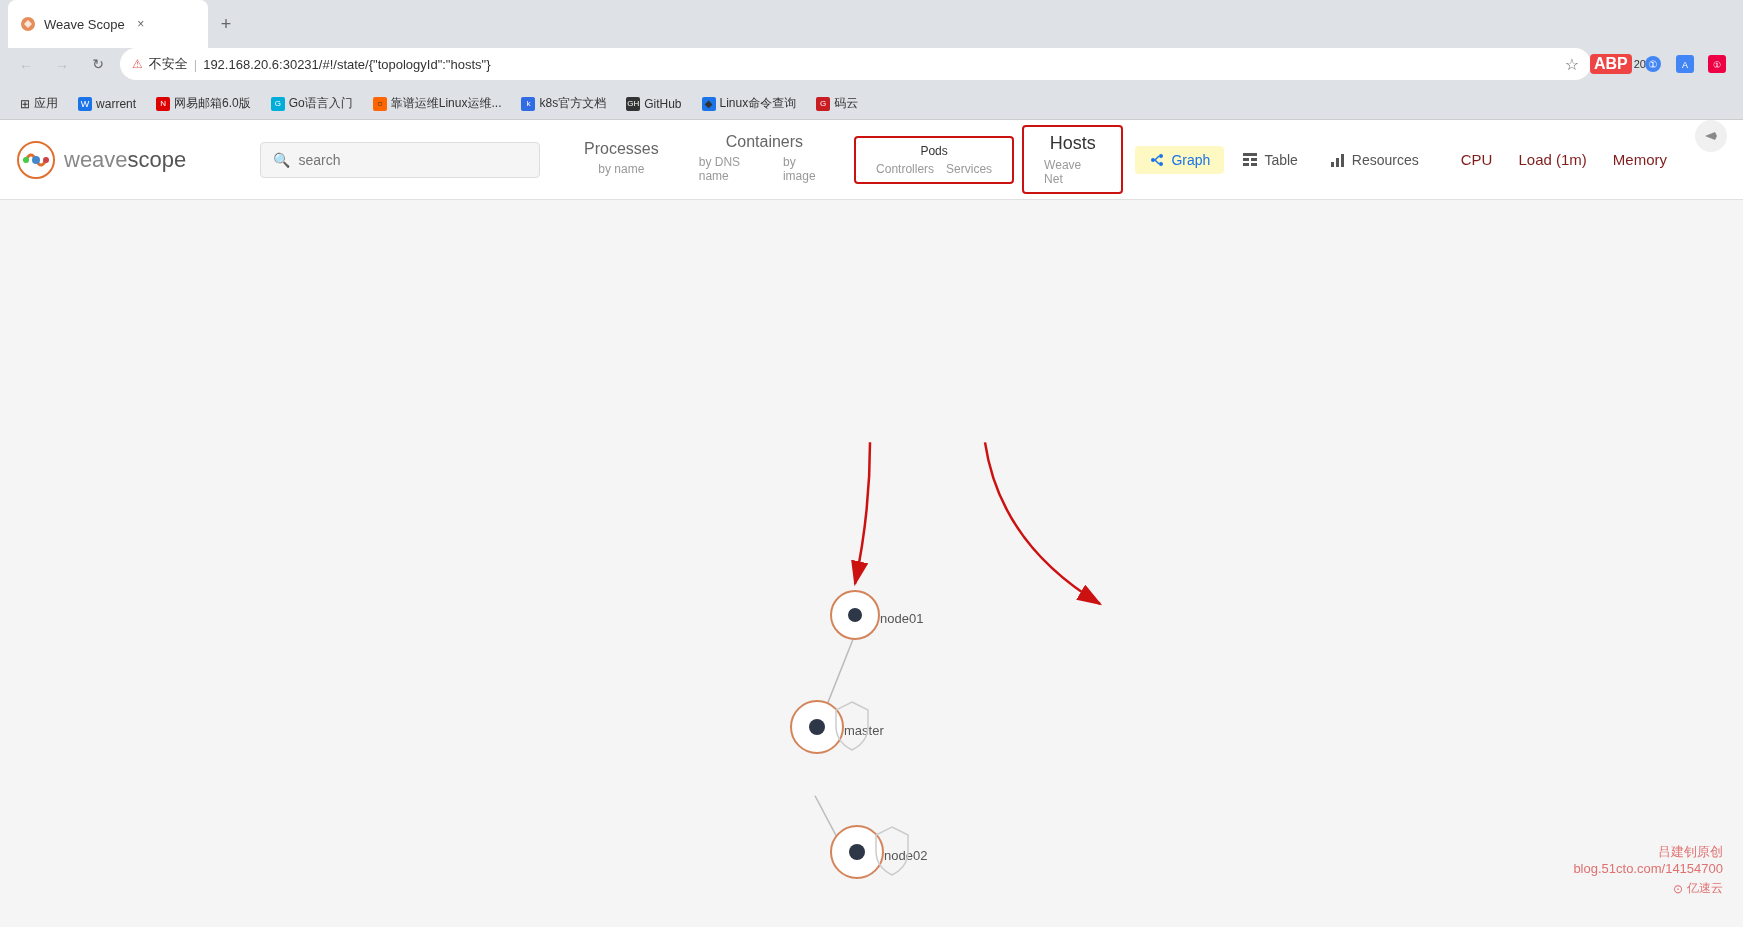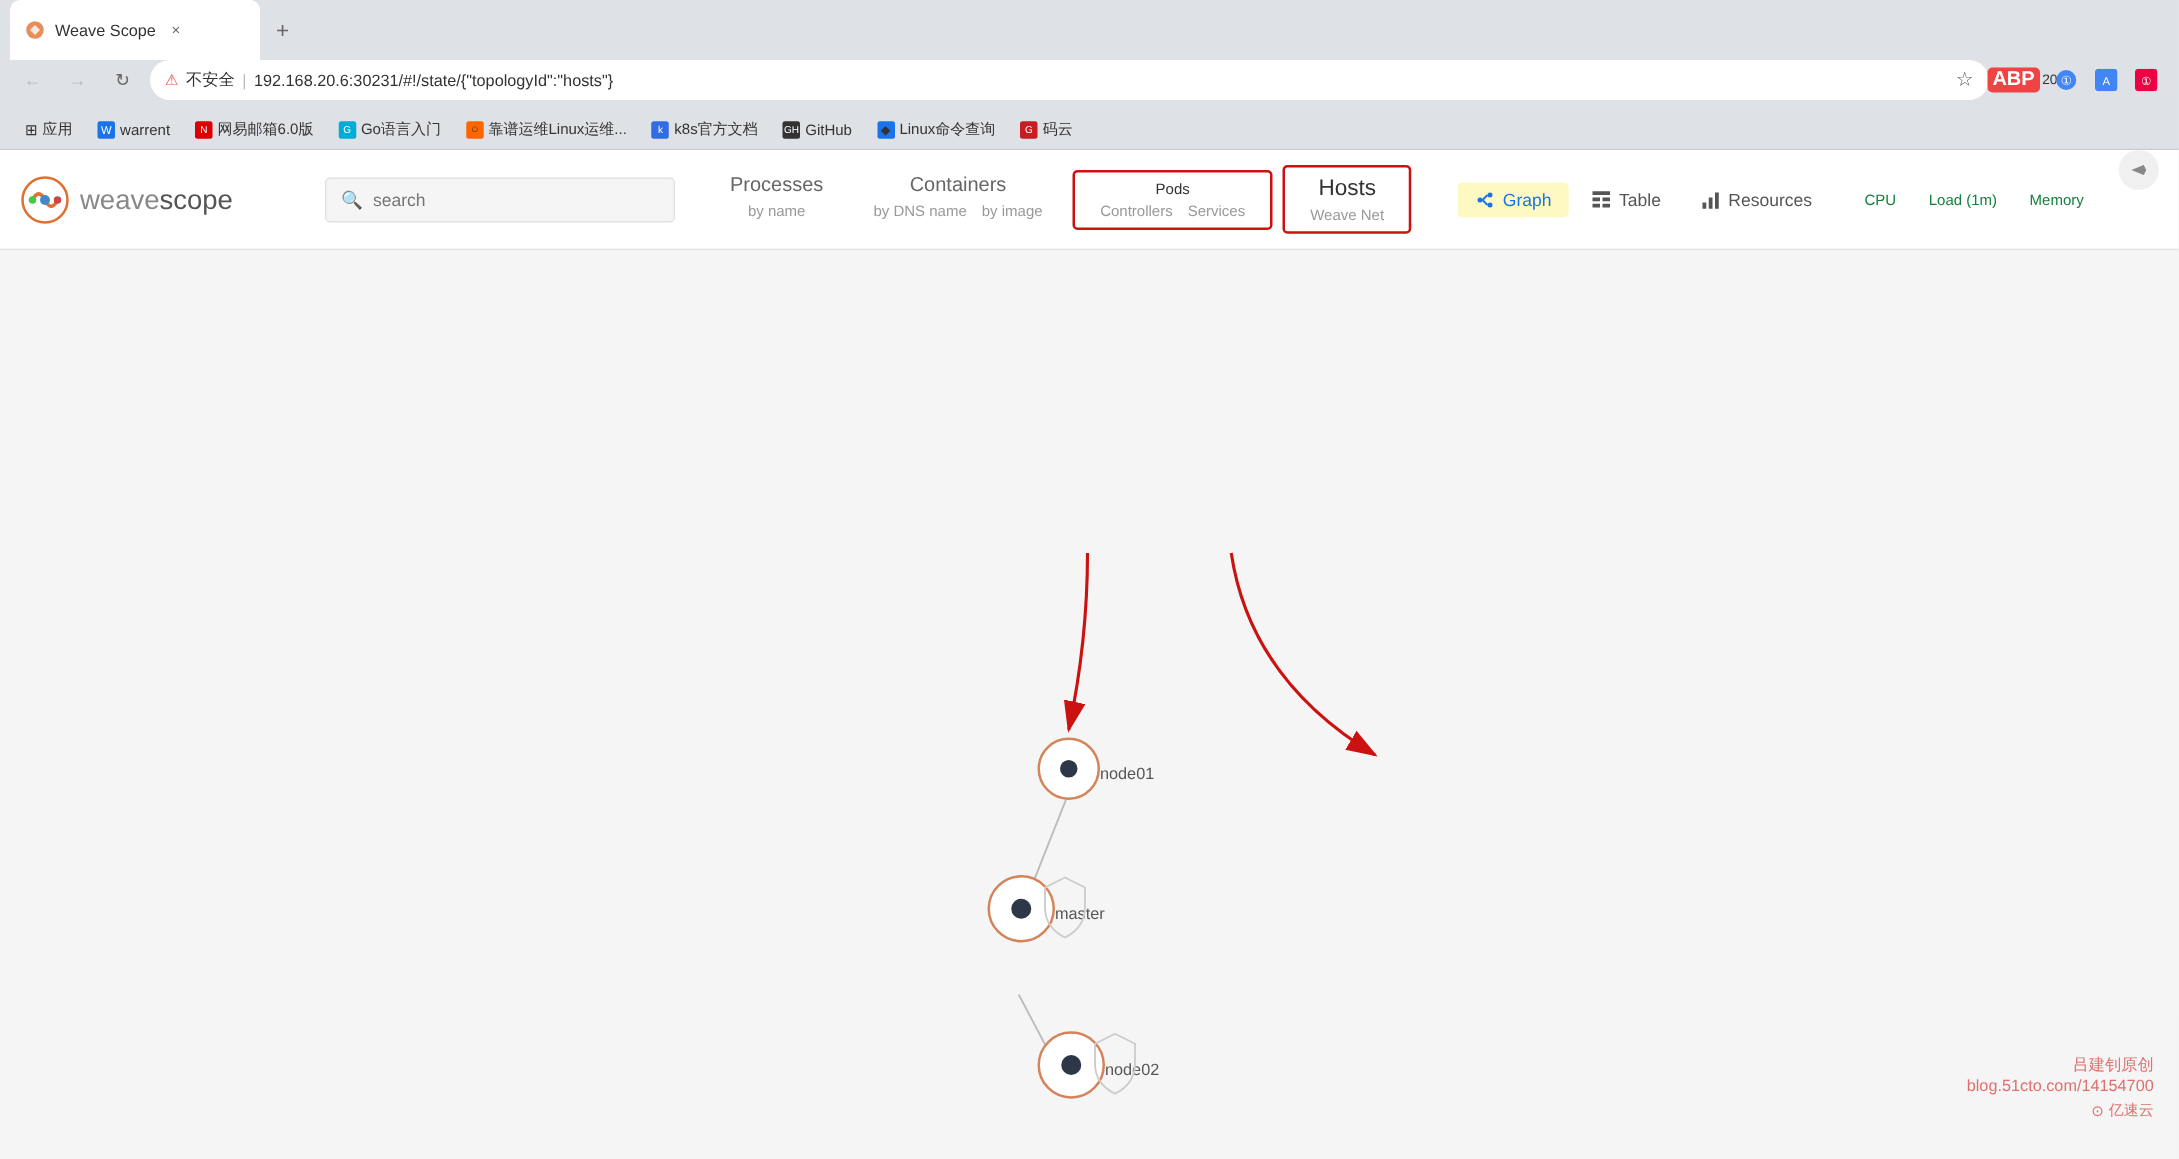--- a/index.html
+++ b/index.html
@@ -51,21 +51,21 @@
     .nav-group .sub-label { font-size: 12px; color: #999; }
 
     .nav-group-pods { border: 2px solid #e03333; border-radius: 4px; padding: 4px 20px; }
     .nav-group-hosts { border: 2px solid #e03333; border-radius: 4px; padding: 4px 20px; }
 
     .view-controls { display: flex; align-items: center; gap: 4px; margin-left: auto; padding: 0 8px; }
     .view-btn { display: flex; align-items: center; gap: 6px; padding: 6px 14px; border-radius: 4px; cursor: pointer; font-size: 14px; color: #555; background: transparent; border: none; }
     .view-btn.active { background: #fef9c3; color: #1a73e8; }
 
     .resource-metrics { display: flex; align-items: center; gap: 2px; padding: 0 8px; }
-    .metric-btn { padding: 6px 12px; font-size: 12px; color: #15803d; cursor: pointer; border-radius: 4px; }
+    .metric-btn { padding: 6px 12px; font-size: 15px; color: #7f1d1d; cursor: pointer; border-radius: 4px; }
 
     .collapse-btn { width: 32px; height: 32px; background: #f0f0f0; border-radius: 50%; display: flex; align-items: center; justify-content: center; cursor: pointer; margin-left: 8px; }
 
     
     .main-content { flex: 1; position: relative; background: #f5f5f5; overflow: hidden; }
 
     .node-group { position: absolute; display: flex; flex-direction: row; align-items: center; }
 
     .node-circle-outer { border-radius: 50%; border: 2px solid #d4845a; background: white; display: flex; align-items: center; justify-content: center; position: relative; }
     .node-circle-inner { border-radius: 50%; background: #2d3748; }

